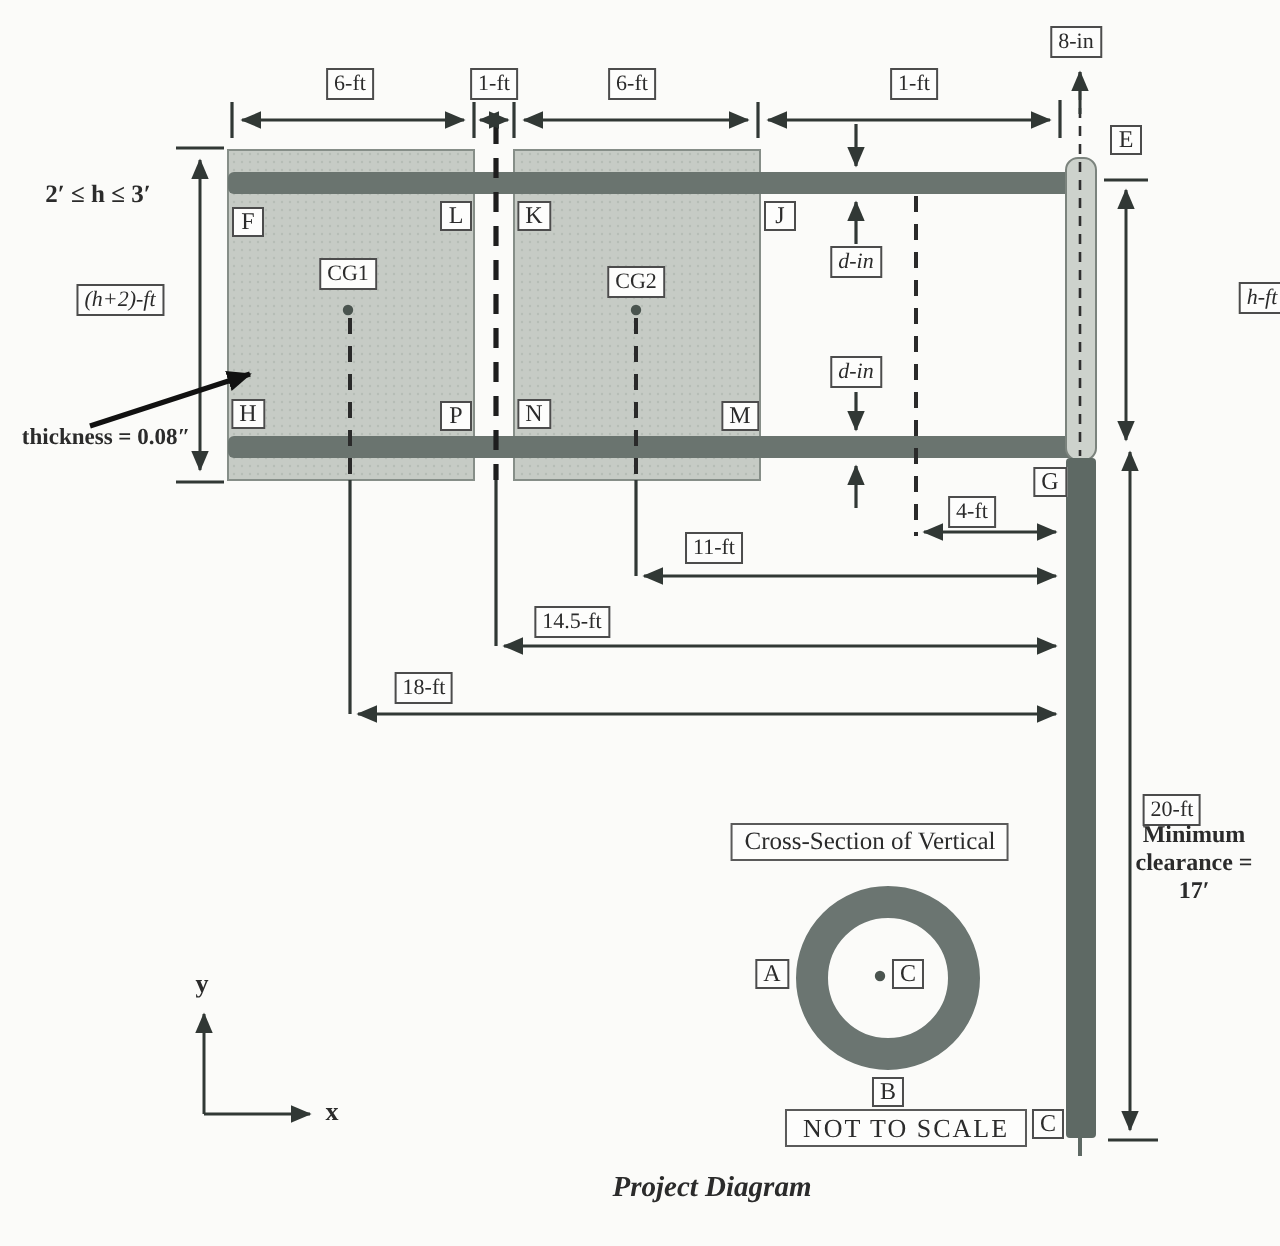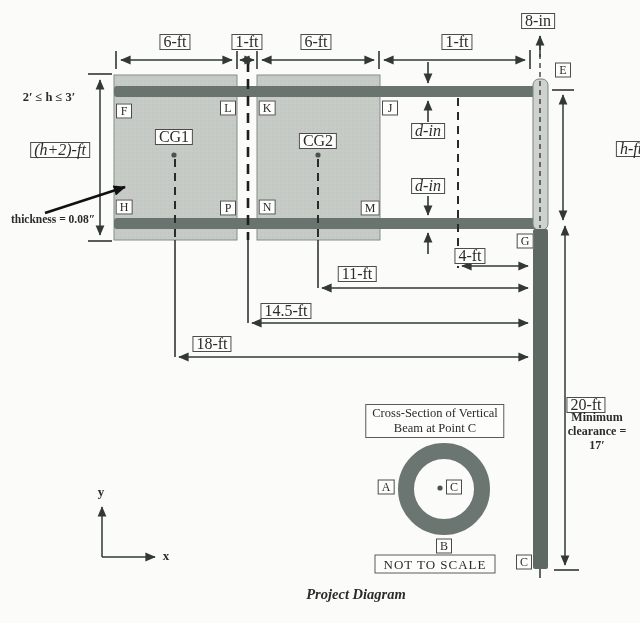--- a/index.html
+++ b/index.html
@@ -8,21 +8,21 @@
     background:#fbfbf9;
     font-family:"Liberation Serif", serif;
     color:#2b2b2b;
     overflow:hidden;
   }
   #canvas{position:relative;width:640px;height:623px;}
   #canvas svg{position:absolute;left:0;top:0;}
   .lbl{
     position:absolute;
     transform:translate(-50%,-50%);
-    font-size:16px;line-height:14px;
+    font-size:11px;line-height:14px;
     background:#fdfdfc;
     border:1px solid #4c4c4c;
     padding:0 3px;
     white-space:nowrap;
     text-align:center;
   }
   .pt{
     position:absolute;
     transform:translate(-50%,-50%);
     font-size:12px;line-height:13px;
@@ -43,21 +43,21 @@
   }
   .it{font-style:italic;}
   .wrapblock{white-space:normal;width:66px;}
   .titlebox{
     position:absolute;transform:translate(-50%,-50%);
     background:#fdfdfc;border:1px solid #5a5a5a;
     font-size:12.5px;line-height:15px;text-align:center;
     padding:1px 6px;white-space:nowrap;
   }
   .caption{font-style:italic;font-size:14.5px;}
-  .nts{letter-spacing:1px;font-size:13px;padding:1px 8px;}
+  .nts{letter-spacing:1px;font-size:13px;padding:1px 8px;margin-left:18px;}
   .axis-lbl{font-size:13px;}
 </style>
 </head>
 <body>
 
 <div id="canvas">
 
   <svg width="640" height="623" viewBox="0 0 640 623">
     <defs>
       <marker id="ah" viewBox="0 0 11 11" refX="9.6" refY="5.5" markerWidth="11" markerHeight="11" markerUnits="userSpaceOnUse" orient="auto-start-reverse">
@@ -139,21 +139,21 @@
   </svg>
 
   <div class="lbl" style="left:175px;top:42px;">6-ft</div>
   <div class="lbl" style="left:247px;top:42px;">1-ft</div>
   <div class="lbl" style="left:316px;top:42px;">6-ft</div>
   <div class="lbl" style="left:457px;top:42px;">1-ft</div>
   <div class="lbl" style="left:538px;top:21px;">8-in</div>
   <div class="lbl it" style="left:60px;top:150px;">(h+2)-ft</div>
   <div class="lbl it" style="left:428px;top:131px;">d-in</div>
   <div class="lbl it" style="left:428px;top:186px;">d-in</div>
-  <div class="lbl" style="left:470px;top:256px;">4-ft</div>
+  <div class="lbl" style="left:486px;top:256px;">4-ft</div>
   <div class="lbl" style="left:357px;top:274px;">11-ft</div>
   <div class="lbl" style="left:286px;top:311px;">14.5-ft</div>
   <div class="lbl" style="left:212px;top:344px;">18-ft</div>
   <div class="lbl" style="left:586px;top:380px;margin-top:25px;">20-ft</div>
   <div class="lbl it" style="left:584px;top:149px;margin-left:47px;">h-ft</div>
 
   <div class="lbl" style="left:174px;top:137px;text-align:right;">CG1</div>
   <div class="lbl" style="left:318px;top:141px;">CG2</div>
 
   <div class="pt" style="left:124px;top:111px;">F</div>
@@ -163,21 +163,20 @@
   <div class="pt" style="left:124px;top:207px;">H</div>
   <div class="pt" style="left:228px;top:208px;">P</div>
   <div class="pt" style="left:267px;top:207px;">N</div>
   <div class="pt" style="left:370px;top:208px;">M</div>
   <div class="pt" style="left:563px;top:70px;">E</div>
   <div class="pt" style="left:525px;top:241px;">G</div>
   <div class="pt" style="left:524px;top:562px;">C</div>
 
   <div class="titlebox" style="left:435px;top:421px;">
     <span style="display:block;">Cross-Section of Vertical</span>
-    <span style="display:block;">Beam at Point C</span>
   </div>
   <div class="pt" style="left:386px;top:487px;">A</div>
   <div class="pt" style="left:454px;top:487px;">C</div>
   <div class="pt" style="left:444px;top:546px;">B</div>
   <div class="titlebox nts" style="left:435px;top:564px;">NOT TO SCALE</div>
 
   <div class="txt" style="left:49px;top:97px;font-size:12.5px;">2′ ≤ h ≤ 3′</div>
   <div class="txt" style="left:53px;top:219px;font-size:11.5px;">thickness = 0.08″</div>
   <div class="txt wrapblock" style="left:597px;top:431px;">Minimum clearance = 17′</div>
   <div class="txt caption" style="left:356px;top:594px;">Project Diagram</div>

